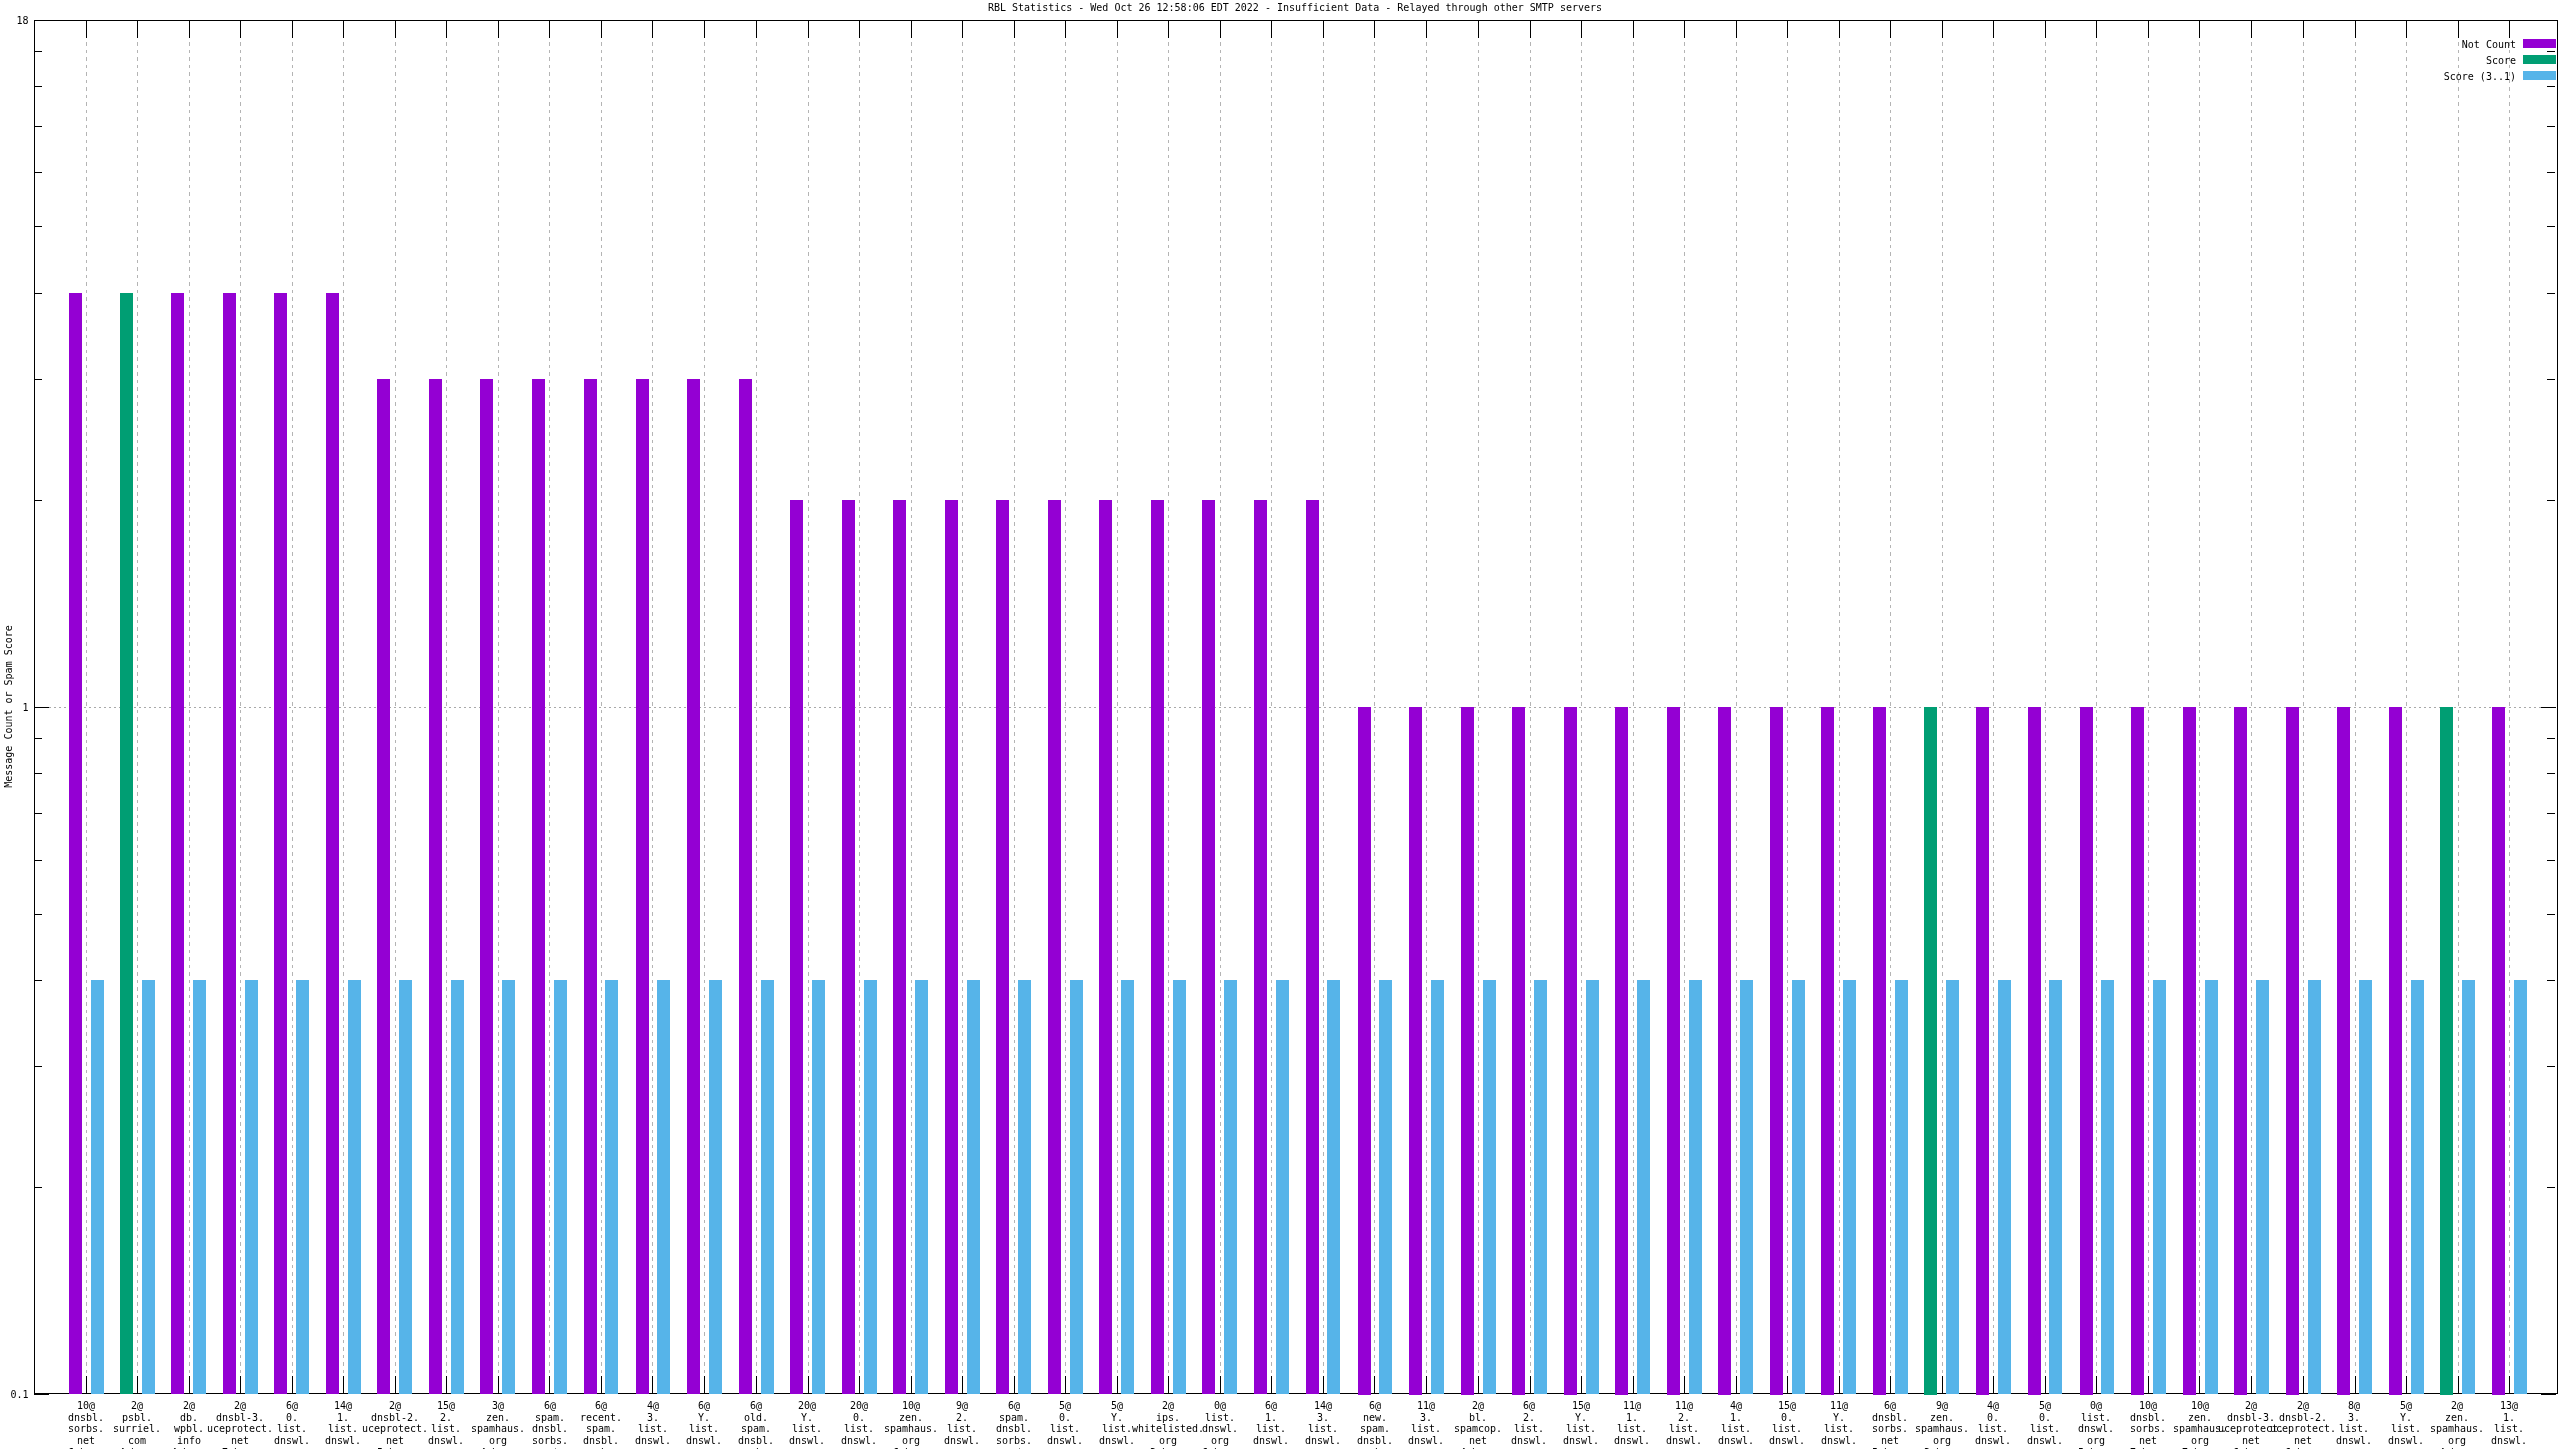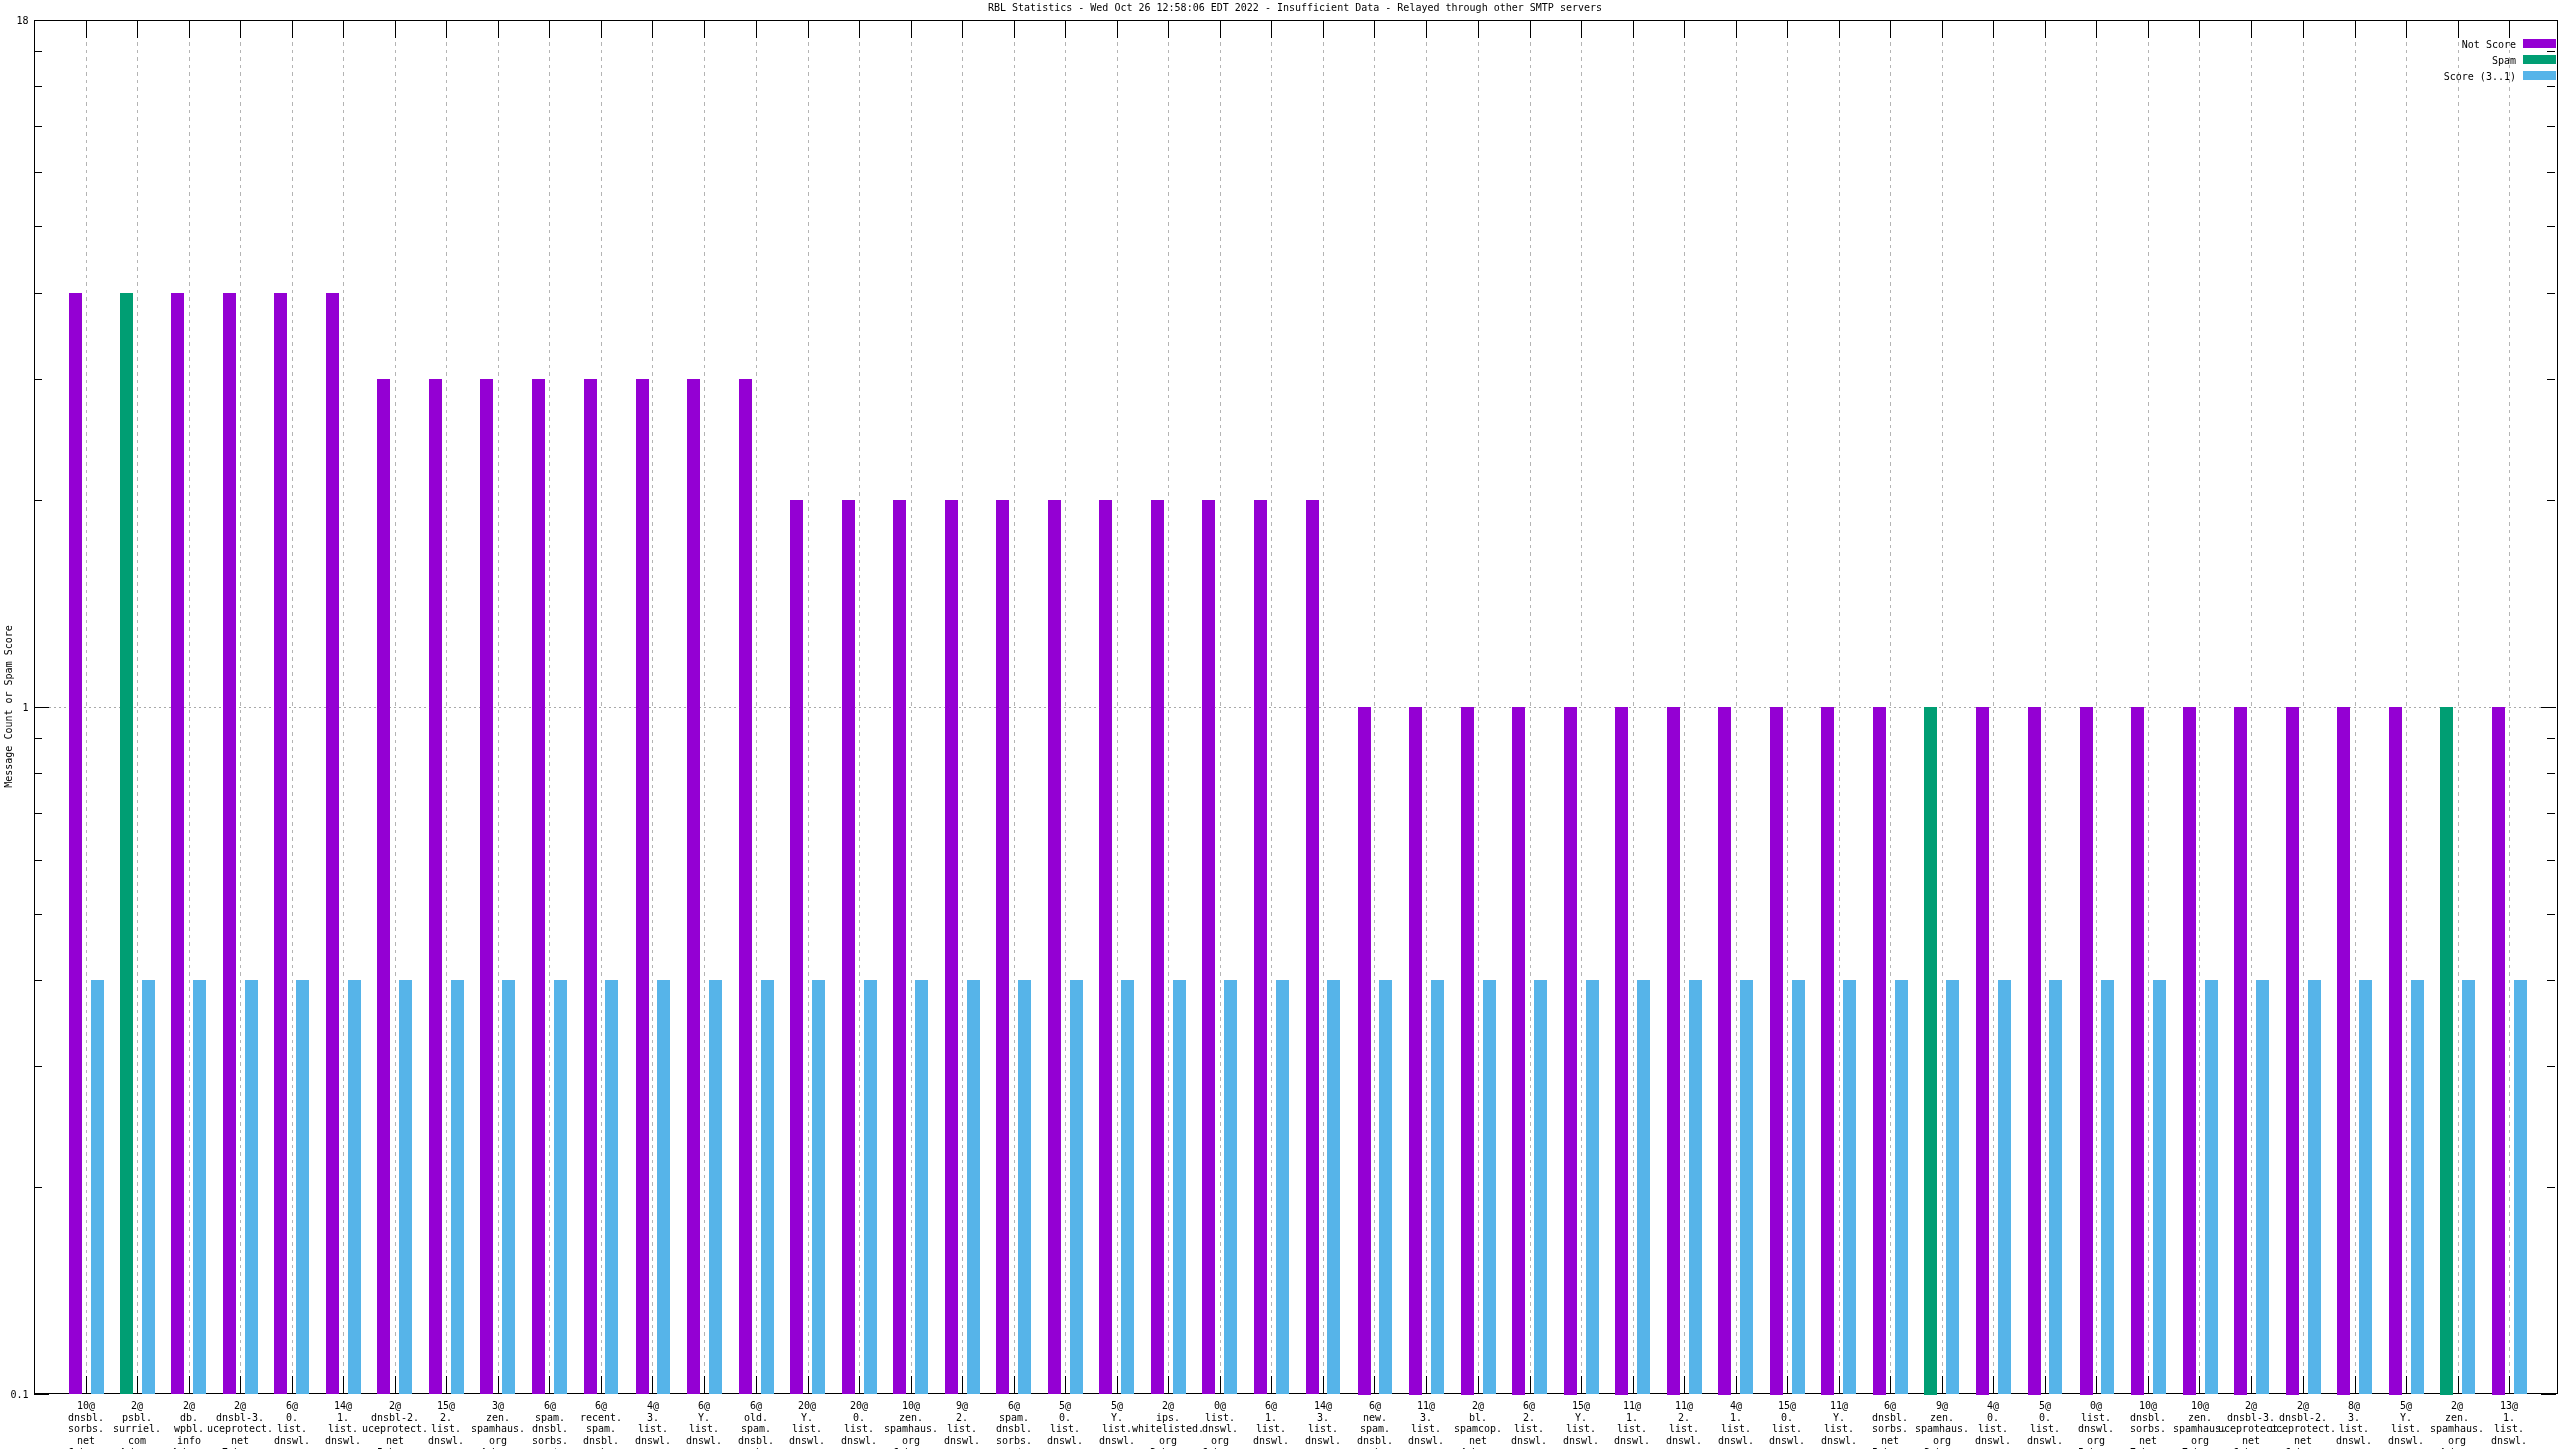--- a/index.html
+++ b/index.html
@@ -588,21 +588,21 @@
 org
 1 hop</div>
     </div>
   <div id="layer-ylabels" class="abs" style="left:0;top:0;">
       <div class="ylab" style="left: 0px; top: 20px; width: 28.5px; position: absolute;">18</div>
       <div class="ylab" style="left: 0px; top: 707px; width: 28.5px; position: absolute;">1</div>
       <div class="ylab" style="left: 0px; top: 1394px; width: 28.5px; position: absolute;">0.1</div>
     </div>
 
   <div>
-    <div class="legend-label" style="left:2264px;top:44px;width:252px;">Not Score</div>
+    <div class="legend-label" style="left:2264px;top:44px;width:252px;">Not Count</div>
     <div id="sw0" class="legend-swatch" style="left: 2523px; top: 39px; width: 33px; height: 9.2px; background: rgb(148, 0, 211);"></div>
-    <div class="legend-label" style="left:2264px;top:60px;width:252px;">Spam</div>
+    <div class="legend-label" style="left:2264px;top:60px;width:252px;">Score</div>
     <div id="sw1" class="legend-swatch" style="left: 2523px; top: 55px; width: 33px; height: 9.2px; background: rgb(0, 158, 115);"></div>
     <div class="legend-label" style="left:2264px;top:76px;width:252px;">Score (3..1)</div>
     <div id="sw2" class="legend-swatch" style="left: 2523px; top: 71px; width: 33px; height: 9.2px; background: rgb(86, 180, 233);"></div>
   </div>
 </div>
 
 
 </body></html>

